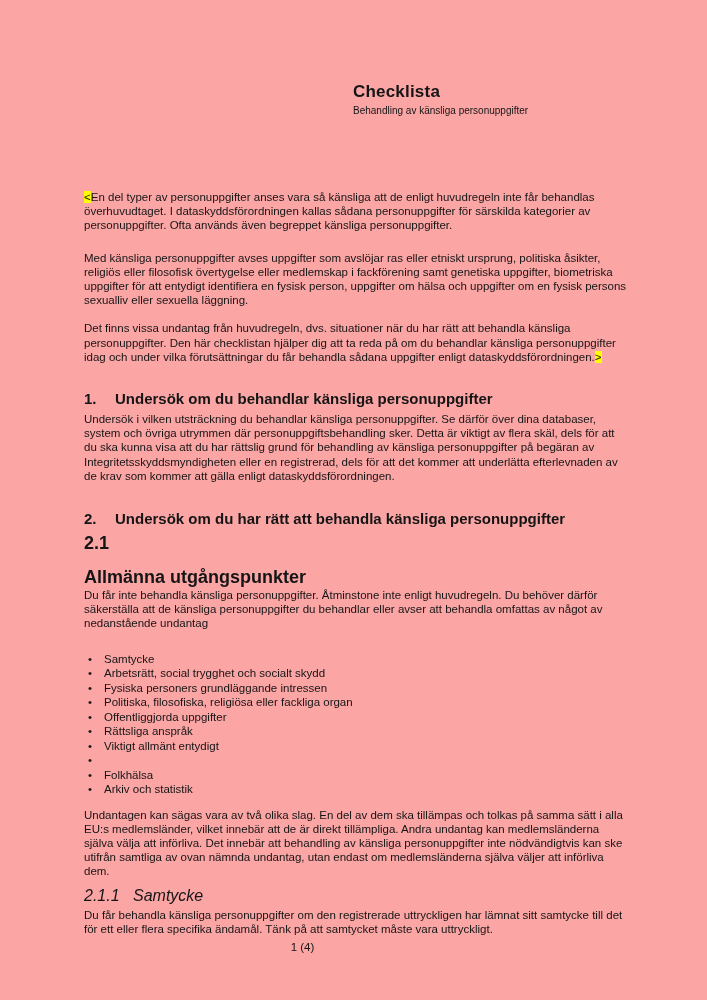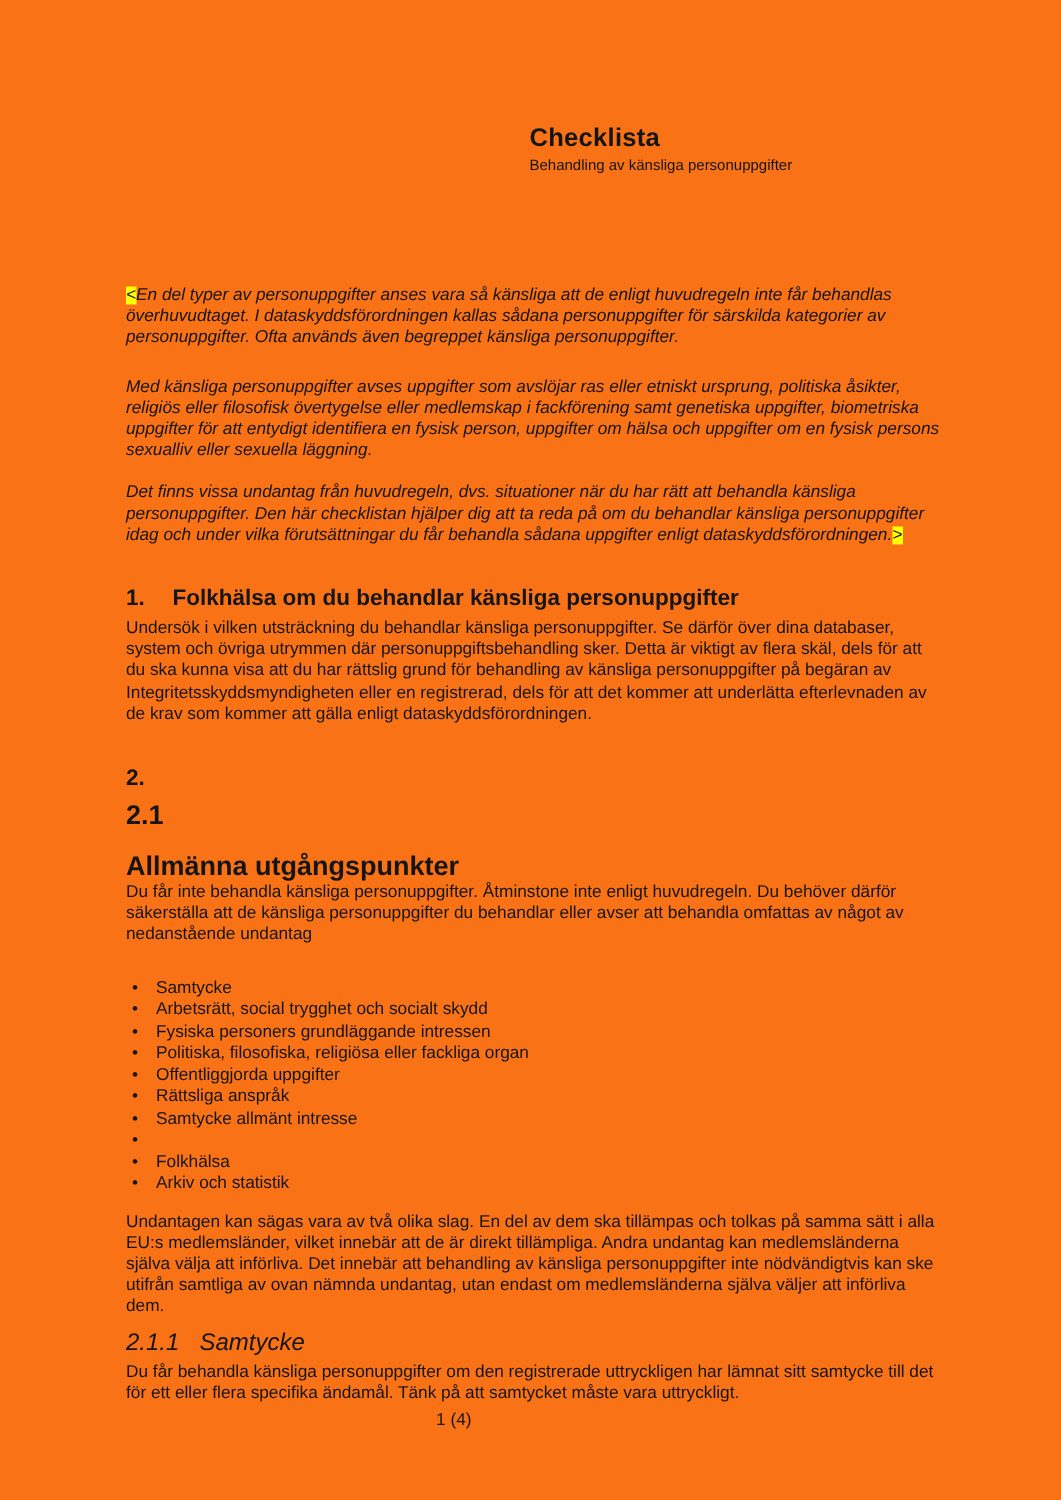--- a/index.html
+++ b/index.html
@@ -1,20 +1,20 @@
 <!DOCTYPE html>
 <html><head>
 <meta charset="utf-8">
 <style>
   html, body { margin: 0; padding: 0; background: #ffffff; }
   .page {
     position: relative;
     width: 707px;
     height: 1000px;
-    background: #f97316;
+    background: #fca5a5;
     font-family: "Liberation Sans", "DejaVu Sans", sans-serif;
     color: #151515;
     overflow: hidden;
   }
   .title-block {
     position: absolute;
     left: 353px;
     top: 82px;
     line-height: 1.15;
   }
@@ -31,21 +31,21 @@
     position: absolute;
     left: 84px;
     top: 190px;
     width: 543px;
   }
   .content p {
     margin: 0;
     font-size: 11.5px;
     line-height: 14.2px;
   }
-  .intro p { font-style: italic; }
+  .intro p { }
   .p1 { margin-bottom: 18px !important; }
   .p2 { margin-bottom: 14px !important; }
   .hl { background: #ffff00; }
   .h1row {
     display: flex;
     margin-top: 25px;
     margin-bottom: 4px;
     font-size: 15px;
     font-weight: bold;
     line-height: 19px;
@@ -102,26 +102,27 @@
   <div class="content">
 
     <div class="intro">
       <p class="p1"><span class="hl">&lt;</span><span>En del typer av personuppgifter anses vara så känsliga att de enligt huvudregeln inte får behandlas överhuvudtaget. I dataskyddsförordningen kallas sådana personuppgifter för särskilda kategorier av personuppgifter. Ofta används även begreppet känsliga personuppgifter.</span></p>
       <p class="p2">Med känsliga personuppgifter avses uppgifter som avslöjar ras eller etniskt ursprung, politiska åsikter, religiös eller filosofisk övertygelse eller medlemskap i fackförening samt genetiska uppgifter, biometriska uppgifter för att entydigt identifiera en fysisk person, uppgifter om hälsa och uppgifter om en fysisk persons sexualliv eller sexuella läggning.</p>
       <p><span>Det finns vissa undantag från huvudregeln, dvs. situationer när du har rätt att behandla känsliga personuppgifter. Den här checklistan hjälper dig att ta reda på om du behandlar känsliga personuppgifter idag och under vilka förutsättningar du får behandla sådana uppgifter enligt dataskyddsförordningen.</span><span class="hl">&gt;</span></p>
     </div>
 
     <div class="h1row">
       <span class="num">1.</span>
-      <span>Folkhälsa om du behandlar känsliga personuppgifter</span>
+      <span>Undersök om du behandlar känsliga personuppgifter</span>
     </div>
     <p>Undersök i vilken utsträckning du behandlar känsliga personuppgifter. Se därför över dina databaser, system och övriga utrymmen där personuppgiftsbehandling sker. Detta är viktigt av flera skäl, dels för att du ska kunna visa att du har rättslig grund för behandling av känsliga personuppgifter på begäran av Integritetsskyddsmyndigheten eller en registrerad, dels för att det kommer att underlätta efterlevnaden av de krav som kommer att gälla enligt dataskyddsförordningen.</p>
 
     <div class="h1row s2">
       <span class="num">2.</span>
+      <span>Undersök om du har rätt att behandla känsliga personuppgifter</span>
     </div>
 
     <div class="h2row">
       <span class="num">2.1</span>
       <span>Allmänna utgångspunkter</span>
     </div>
     <p>Du får inte behandla känsliga personuppgifter. Åtminstone inte enligt huvudregeln. Du behöver därför säkerställa att de känsliga personuppgifter du behandlar eller avser att behandla omfattas av något av nedanstående undantag</p>
 
     <ul class="bullets">
       <li>
@@ -143,21 +144,21 @@
       <li>
           <span class="dot">•</span>
           <span>Offentliggjorda uppgifter</span>
         </li>
       <li>
           <span class="dot">•</span>
           <span>Rättsliga anspråk</span>
         </li>
       <li>
           <span class="dot">•</span>
-          <span>Samtycke allmänt intresse</span>
+          <span>Viktigt allmänt entydigt</span>
         </li>
       <li>
           <span class="dot">•</span>
         </li>
       <li>
           <span class="dot">•</span>
           <span>Folkhälsa</span>
         </li>
       <li>
           <span class="dot">•</span>

